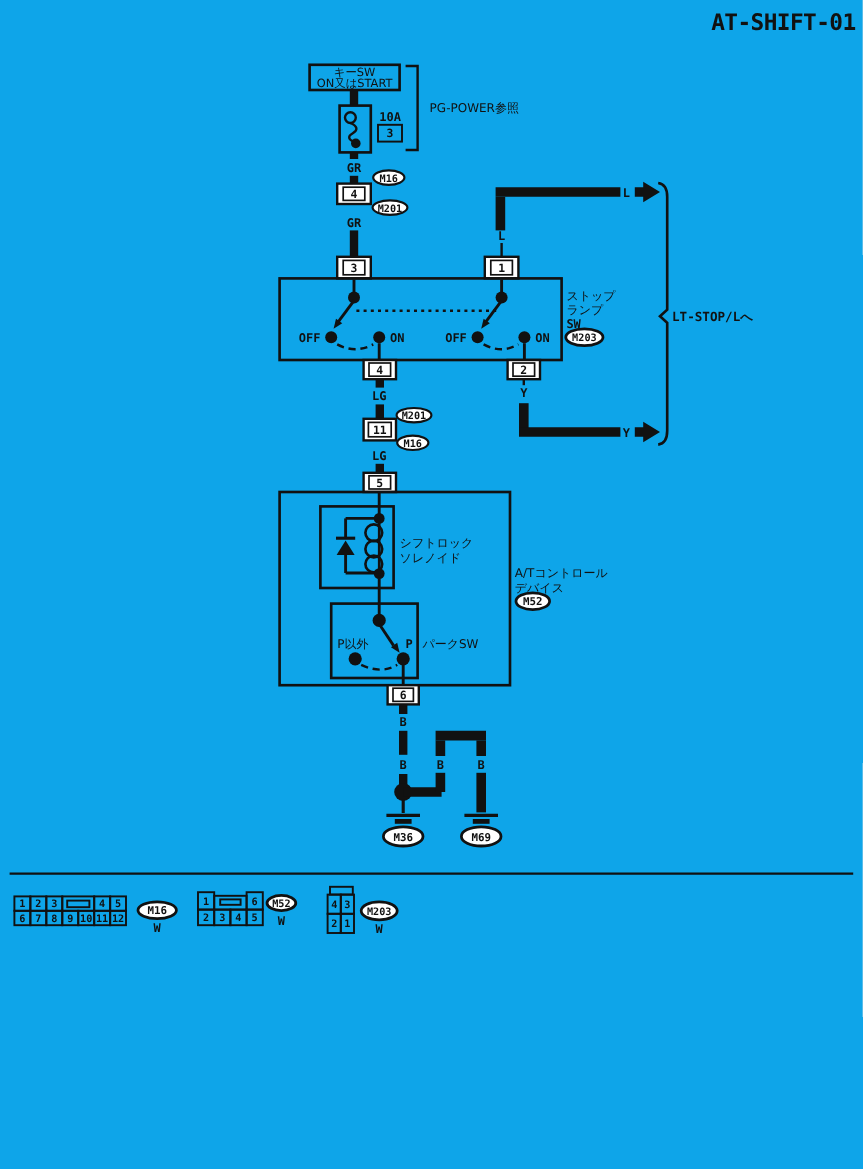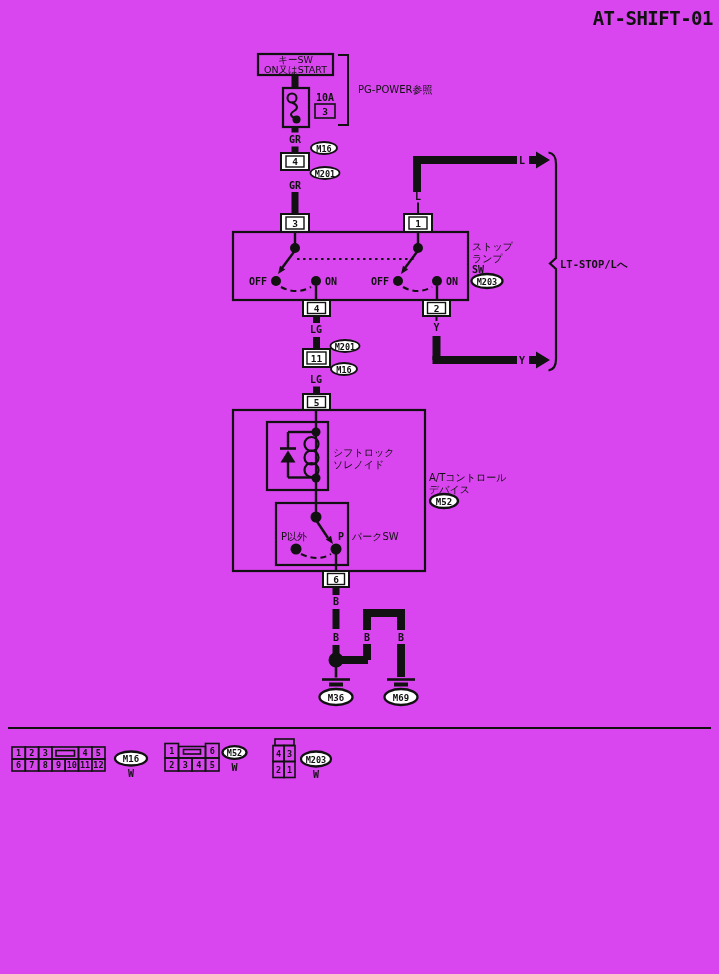--- a/index.html
+++ b/index.html
@@ -1,16 +1,16 @@
 <!DOCTYPE html>
 <html><head>
 <meta charset="utf-8">
 <style>
   html,body{margin:0;padding:0;background:#e8e8e8;}
-  #page{width:719px;height:974px;background:#d946ef;position:relative;margin:0 auto;
+  #page{width:719px;height:974px;background:#0ea5e9;position:relative;margin:0 auto;
         font-family:"DejaVu Sans Mono","Liberation Mono",monospace;}
   svg{position:absolute;left:0;top:0;}
   svg text{fill:#111;}
   .t-title{font:bold 19px "DejaVu Sans Mono","Liberation Mono",monospace;letter-spacing:-0.5px;}
   .t-jp{font:10px "DejaVu Sans","Liberation Sans",sans-serif;}
   .t-jp-s{font:9.5px "DejaVu Sans","Liberation Sans",sans-serif;}
   .t-wire{font:bold 10px "DejaVu Sans Mono","Liberation Mono",monospace;}
   .t-pin{font:bold 9.5px "DejaVu Sans Mono","Liberation Mono",monospace;}
   .t-ref{font:bold 8.5px "DejaVu Sans Mono","Liberation Mono",monospace;}
   .t-ref9{font:bold 9px "DejaVu Sans Mono","Liberation Mono",monospace;}

